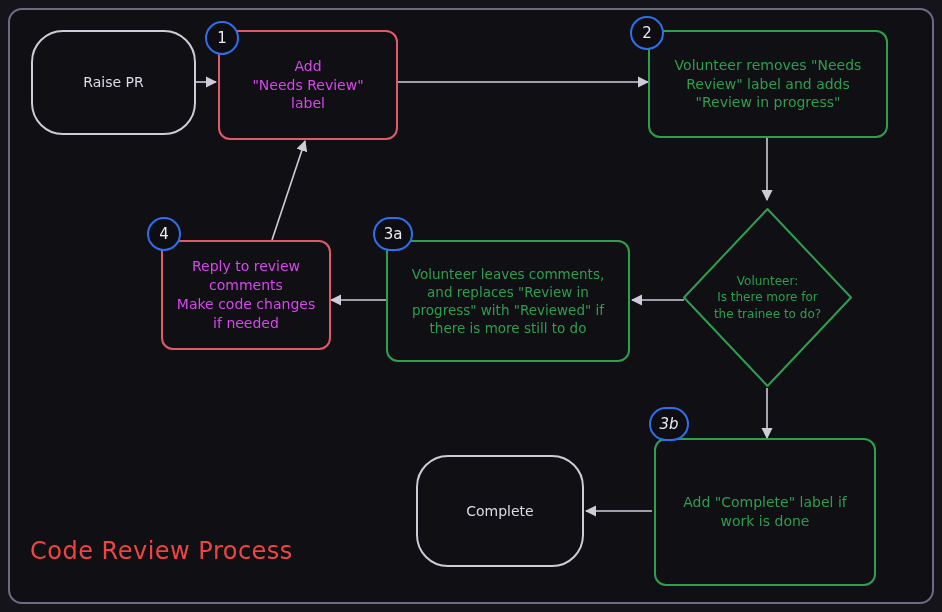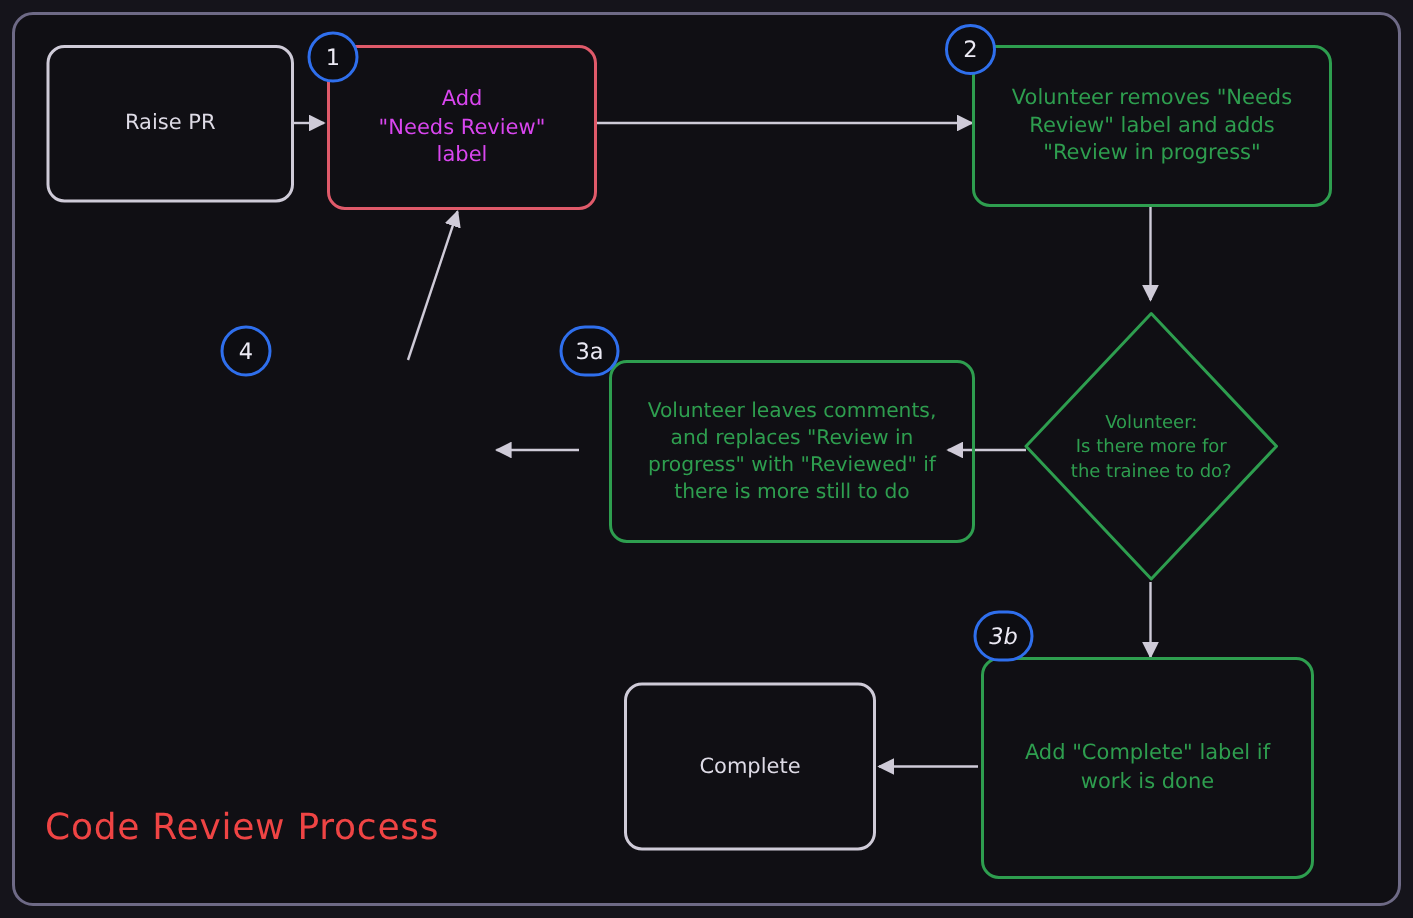--- a/index.html
+++ b/index.html
@@ -44,20 +44,21 @@
     border-radius: 12px;
     border-width: 2px;
     border-style: solid;
     line-height: 1.35;
     white-space: pre-line;
     padding: 4px 8px;
   }
   .node.white {
     border-color: #cfcbd8;
     color: #dedbe6;
+    border-radius: 32px;
   }
   .node.red {
     border-color: #e05a6a;
     color: #d946ef;
   }
   .node.green {
     border-color: #2e9e4f;
     color: #2e9e4f;
   }
   .diamond-wrap {
@@ -155,25 +156,29 @@
 
   <div class="diamond-wrap" style="left:680px; top:205px; width:175px; height:185px;">
     <svg class="diamond-shape" viewBox="0 0 175 185">
       <polygon points="87.5,4 171,92.5 87.5,181 4,92.5" fill="none" stroke="#2e9e4f" stroke-width="2" stroke-linejoin="round"></polygon>
     </svg>
     <div class="diamond-label">Volunteer:
 Is there more for
 the trainee to do?</div>
   </div>
 
-  <div class="node green" style="left:406px; top:240px; width:244px; height:122px; font-size:13.5px;">Volunteer leaves comments,
+  <div class="node green" style="left:386px; top:240px; width:244px; height:122px; font-size:13.5px;">Volunteer leaves comments,
 and replaces "Review in
 progress" with "Reviewed" if
 there is more still to do</div>
 
+  <div class="node red" style="left:161px; top:240px; width:170px; height:110px; font-size:14px;">Reply to review
+comments
+Make code changes
+if needed</div>
 
   <div class="node green" style="left:654px; top:438px; width:222px; height:148px; font-size:14px;">Add "Complete" label if
 work is done</div>
 
   <div class="node white" style="left:416px; top:455px; width:168px; height:112px; font-size:14px;">Complete</div>
 
   <div class="badge" style="left:205px; top:21px;">1</div>
   <div class="badge" style="left:630px; top:16px;">2</div>
   <div class="badge wide" style="left:373px; top:217px;">3a</div>
   <div class="badge wide" style="left:649px; top:407px;font-style:italic;">3b</div>

